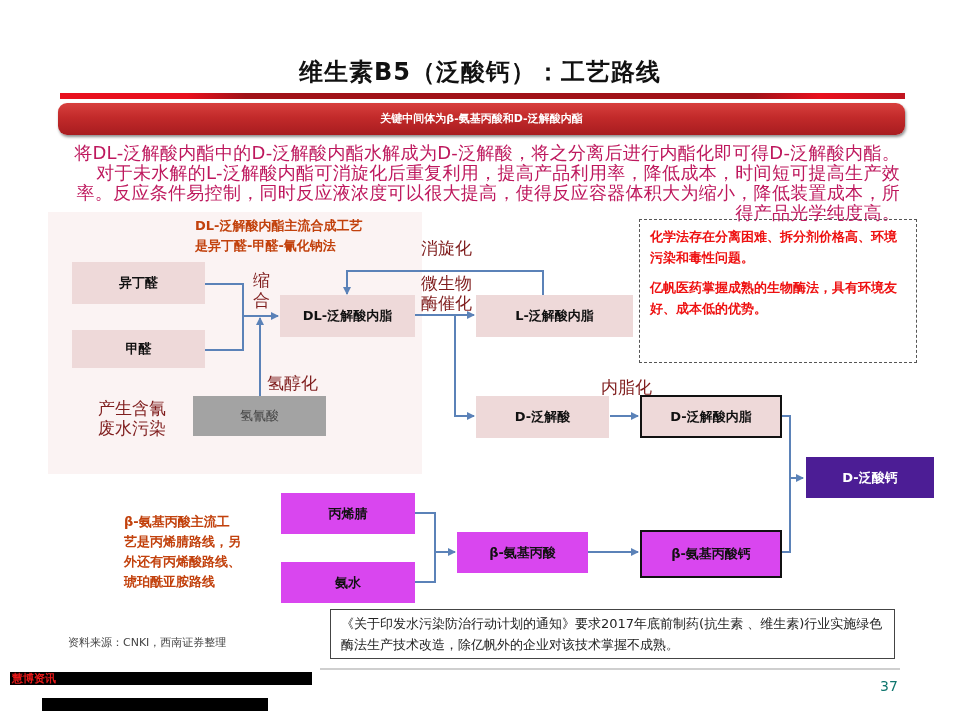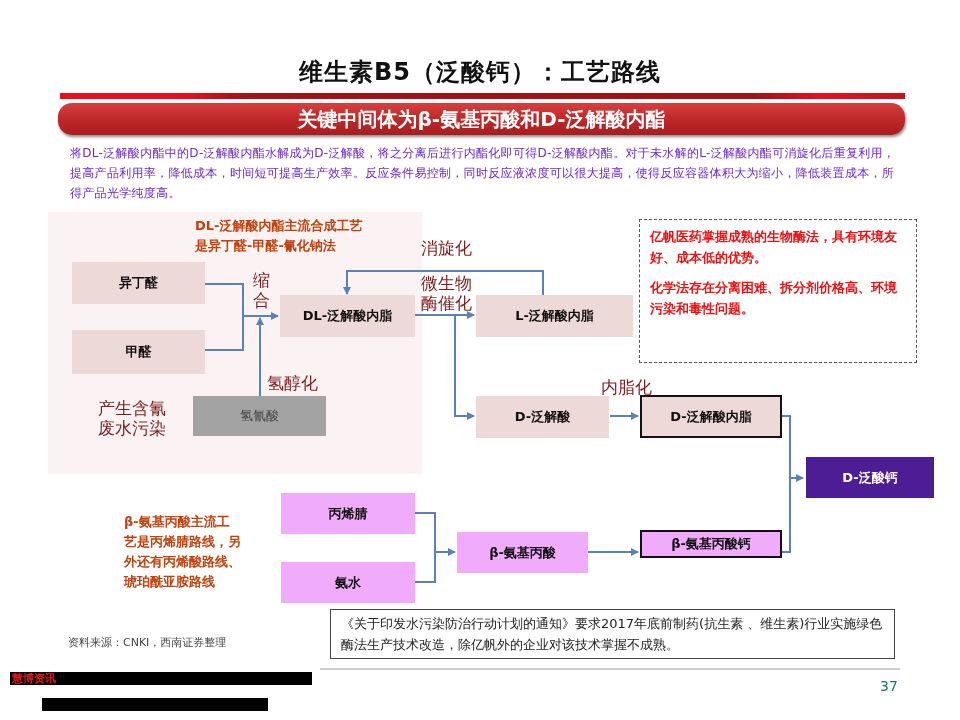--- a/index.html
+++ b/index.html
@@ -11,39 +11,39 @@
   .page-title {
     left: 0; width: 960px; top: 56px; height: 36px;
     text-align: center; font-size: 24px; font-weight: bold; letter-spacing: 1px; color: #111;
   }
   .title-rule {
     left: 60px; top: 93px; width: 845px; height: 6px;
     background: linear-gradient(90deg, #e8101e 0%, #e8101e 15%, #a01218 22%, #a01218 82%, #e8101e 90%, #c01520 100%);
   }
   .banner {
     left: 58px; top: 103px; width: 847px; height: 32px;
-    border-radius: 14px;
+    border-radius: 9px;
     background: linear-gradient(180deg, #d8403e 0%, #c22a2a 45%, #a81c20 100%);
     box-shadow: 1px 2px 3px rgba(0,0,0,0.45);
-    color: #fff; font-size: 20px; font-weight: bold; text-align: center; line-height: 32px;
+    color: #fff; font-size: 11px; font-weight: bold; text-align: center; line-height: 32px;
   }
   .intro {
     left: 70px; top: 143px; width: 830px;
-    font-size: 12px; line-height: 20px; color: #6d28d9; letter-spacing: 0.3px;
+    font-size: 18px; line-height: 20px; color: #be185d; letter-spacing: 0.3px; text-align: right;
   }
 
   .pink-bg { left: 48px; top: 212px; width: 374px; height: 262px; background: #fbf3f3; }
 
   .box {
     position: absolute; display: flex; align-items: center; justify-content: center;
     font-size: 13px; font-weight: bold; color: #111;
   }
   .box.pink { background: #eed9d9; }
   .box.gray { background: #a3a3a3; font-weight: normal; color: #444; }
-  .box.green { background: #f0abfc; }
+  .box.green { background: #d946ef; }
   .box.outlined { border: 2.5px solid #111; }
   .box.dark { background: #4c1d95; color: #fff; }
 
   .label { position: absolute; font-size: 17px; color: #7f1d1d; line-height: 20px; }
   .red-note { position: absolute; color: #c2410c; font-weight: bold; font-size: 13px; line-height: 20px; }
 
   .dashed-note {
     left: 639px; top: 219px; width: 278px; height: 144px;
     border: 1.5px dashed #555; padding: 6px 10px;
     color: #ee1111; font-weight: bold; font-size: 13px; line-height: 21px;
@@ -107,21 +107,21 @@
     <line x1="588" y1="552" x2="638" y2="552" marker-end="url(#ah)"></line>
   </g>
 </svg>
 
 <div class="red-note" style="left:195px; top:216px;">
   <div>DL-泛解酸内酯主流合成工艺</div>
   <div>是异丁醛-甲醛-氰化钠法</div>
 </div>
 
 <div class="box pink" style="left:72px; top:262px; width:133px; height:42px;">异丁醛</div>
-<div class="box pink" style="left:72px; top:330px; width:133px; height:44px;">甲醛</div>
+<div class="box pink" style="left:72px; top:330px; width:133px; height:38px;">甲醛</div>
 
 <div class="label" style="left:253px; top:270px; width:16px; text-align:center;">
   <div>缩</div>
   <div>合</div>
 </div>
 
 <div class="box pink" style="left:280px; top:295px; width:135px; height:42px;">DL-泛解酸内脂</div>
 
 <div class="label" style="left:267px; top:373px;">氢醇化</div>
 
@@ -134,43 +134,43 @@
 
 <div class="label" style="left:421px; top:238px;">消旋化</div>
 <div class="label" style="left:421px; top:273px;">
   <div>微生物</div>
   <div>酶催化</div>
 </div>
 
 <div class="box pink" style="left:476px; top:295px; width:157px; height:42px;">L-泛解酸内脂</div>
 
 <div class="dashed-note abs">
+  <p>化学法存在分离困难、拆分剂价格高、环境污染和毒性问题。</p>
   <p>亿帆医药掌握成熟的生物酶法，具有环境友好、成本低的优势。</p>
-  <p>化学法存在分离困难、拆分剂价格高、环境污染和毒性问题。</p>
 </div>
 
 <div class="label" style="left:601px; top:377px;">内脂化</div>
 
 <div class="box pink" style="left:476px; top:396px; width:133px; height:42px;">D-泛解酸</div>
 <div class="box pink outlined" style="left:640px; top:395px; width:142px; height:43px;">D-泛解酸内脂</div>
 
 <div class="box dark" style="left:806px; top:457px; width:128px; height:41px;">D-泛酸钙</div>
 
 <div class="red-note" style="left:124px; top:512px;">
   <div>β-氨基丙酸主流工</div>
   <div>艺是丙烯腈路线，另</div>
   <div>外还有丙烯酸路线、</div>
   <div>琥珀酰亚胺路线</div>
 </div>
 
 <div class="box green" style="left:281px; top:493px; width:134px; height:41px;">丙烯腈</div>
 <div class="box green" style="left:281px; top:562px; width:134px; height:41px;">氨水</div>
 
 <div class="box green" style="left:457px; top:532px; width:131px; height:41px;">β-氨基丙酸</div>
-<div class="box green outlined" style="left:640px; top:530px; width:142px; height:28px;">β-氨基丙酸钙</div>
+<div class="box green outlined" style="left:640px; top:530px; width:142px; height:48px;">β-氨基丙酸钙</div>
 
 <div class="abs notice">《关于印发水污染防治行动计划的通知》要求2017年底前制药(抗生素 、维生素)行业实施绿色酶法生产技术改造，除亿帆外的企业对该技术掌握不成熟。</div>
 <div class="abs source">资料来源：CNKI，西南证券整理</div>
 <div class="abs footer-rule"></div>
 <div class="abs page-number">37</div>
 
 <div class="abs redact1"></div>
 <div class="abs redact1-text">慧博资讯</div>
 <div class="abs redact2"></div>
 

